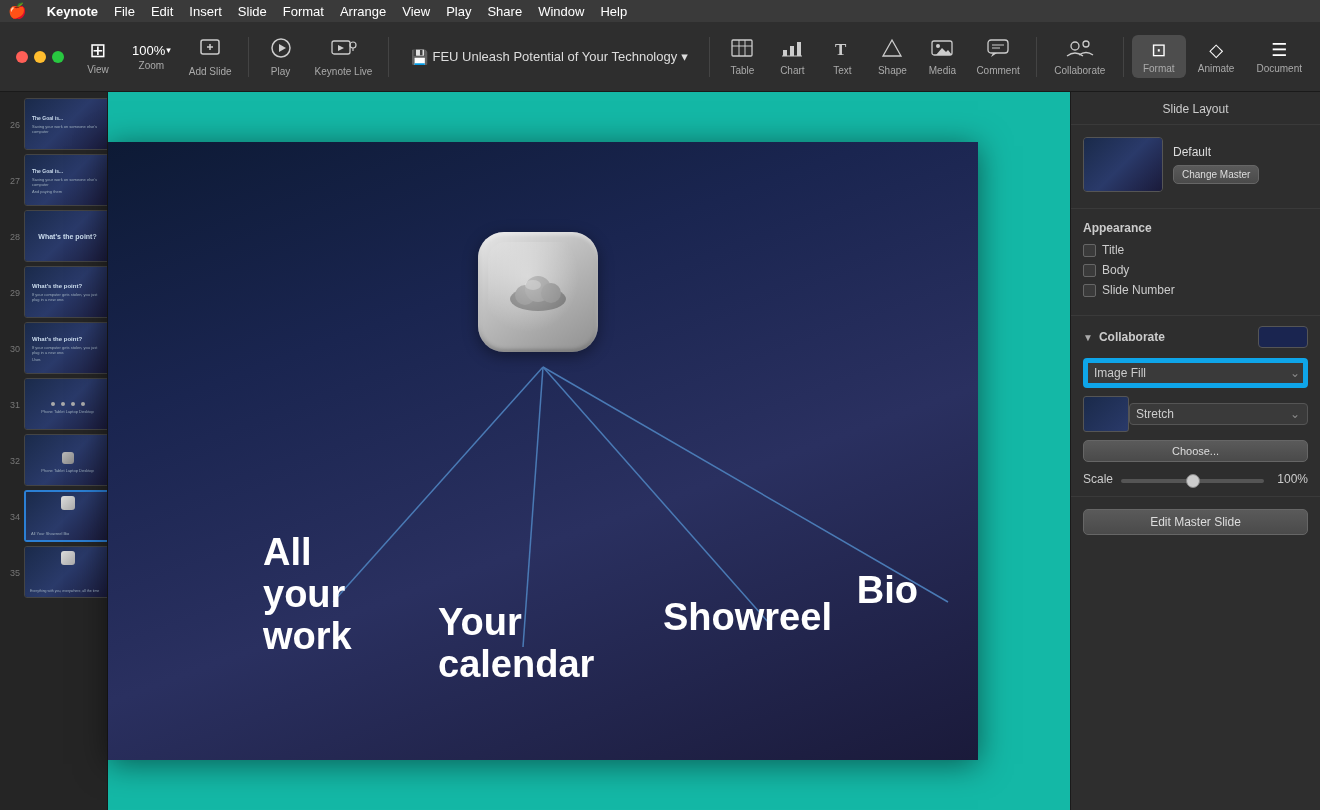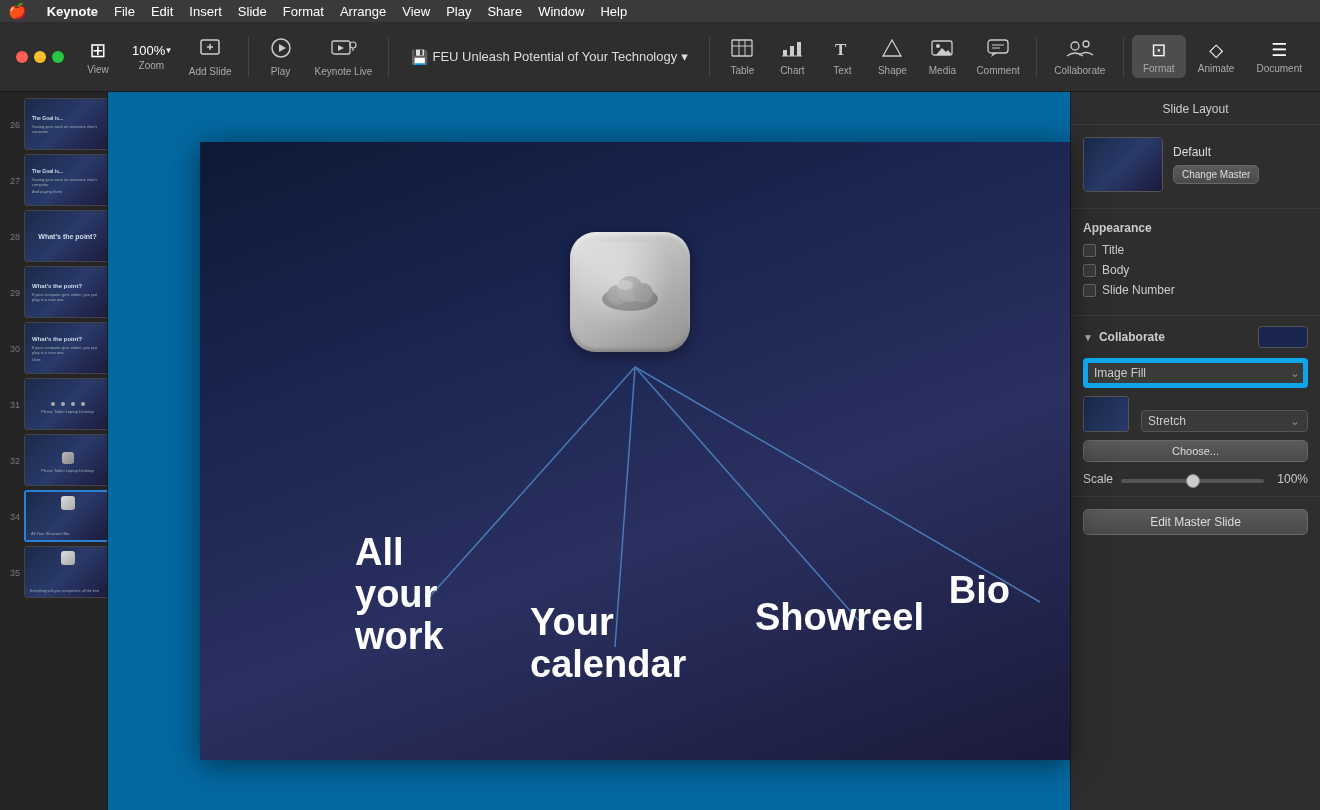--- a/index.html
+++ b/index.html
@@ -144,24 +144,24 @@
       background: linear-gradient(135deg, #1a2a4a 0%, #2a3a6a 50%, #1a1a3a 100%);
       display: flex;
       align-items: center;
       justify-content: center;
       position: relative;
     }
 
     
     .canvas-area {
       flex: 1;
-      background: #0369a1;
-      display: flex;
-      align-items: center;
-      justify-content: flex-end;
+      background: #14b8a6;
+      display: flex;
+      align-items: center;
+      justify-content: flex-start;
       position: relative;
     }
 
     .slide-canvas {
       width: 870px;
       height: 618px;
       background: linear-gradient(160deg, #0d1a35 0%, #1a2550 30%, #2a3060 60%, #1a1a3a 100%);
       position: relative;
       overflow: hidden;
       box-shadow: 0 4px 30px rgba(0,0,0,0.5);
@@ -333,23 +333,23 @@
       font-size: 12px;
       padding: 3px 24px 3px 6px;
       appearance: none;
       -webkit-appearance: none;
       cursor: pointer;
       outline: none;
     }
 
     .rp-image-row {
       display: flex;
-      align-items: flex-end;
+      align-items: center;
       padding: 4px 12px;
-      gap: 12px;
+      gap: 0;
     }
     .rp-image-thumb {
       width: 46px;
       height: 36px;
       border-radius: 3px;
       background: linear-gradient(135deg, #1a2a4a, #2a3a6a);
       border: 1px solid #555;
       flex-shrink: 0;
     }
     .rp-stretch-wrap {

